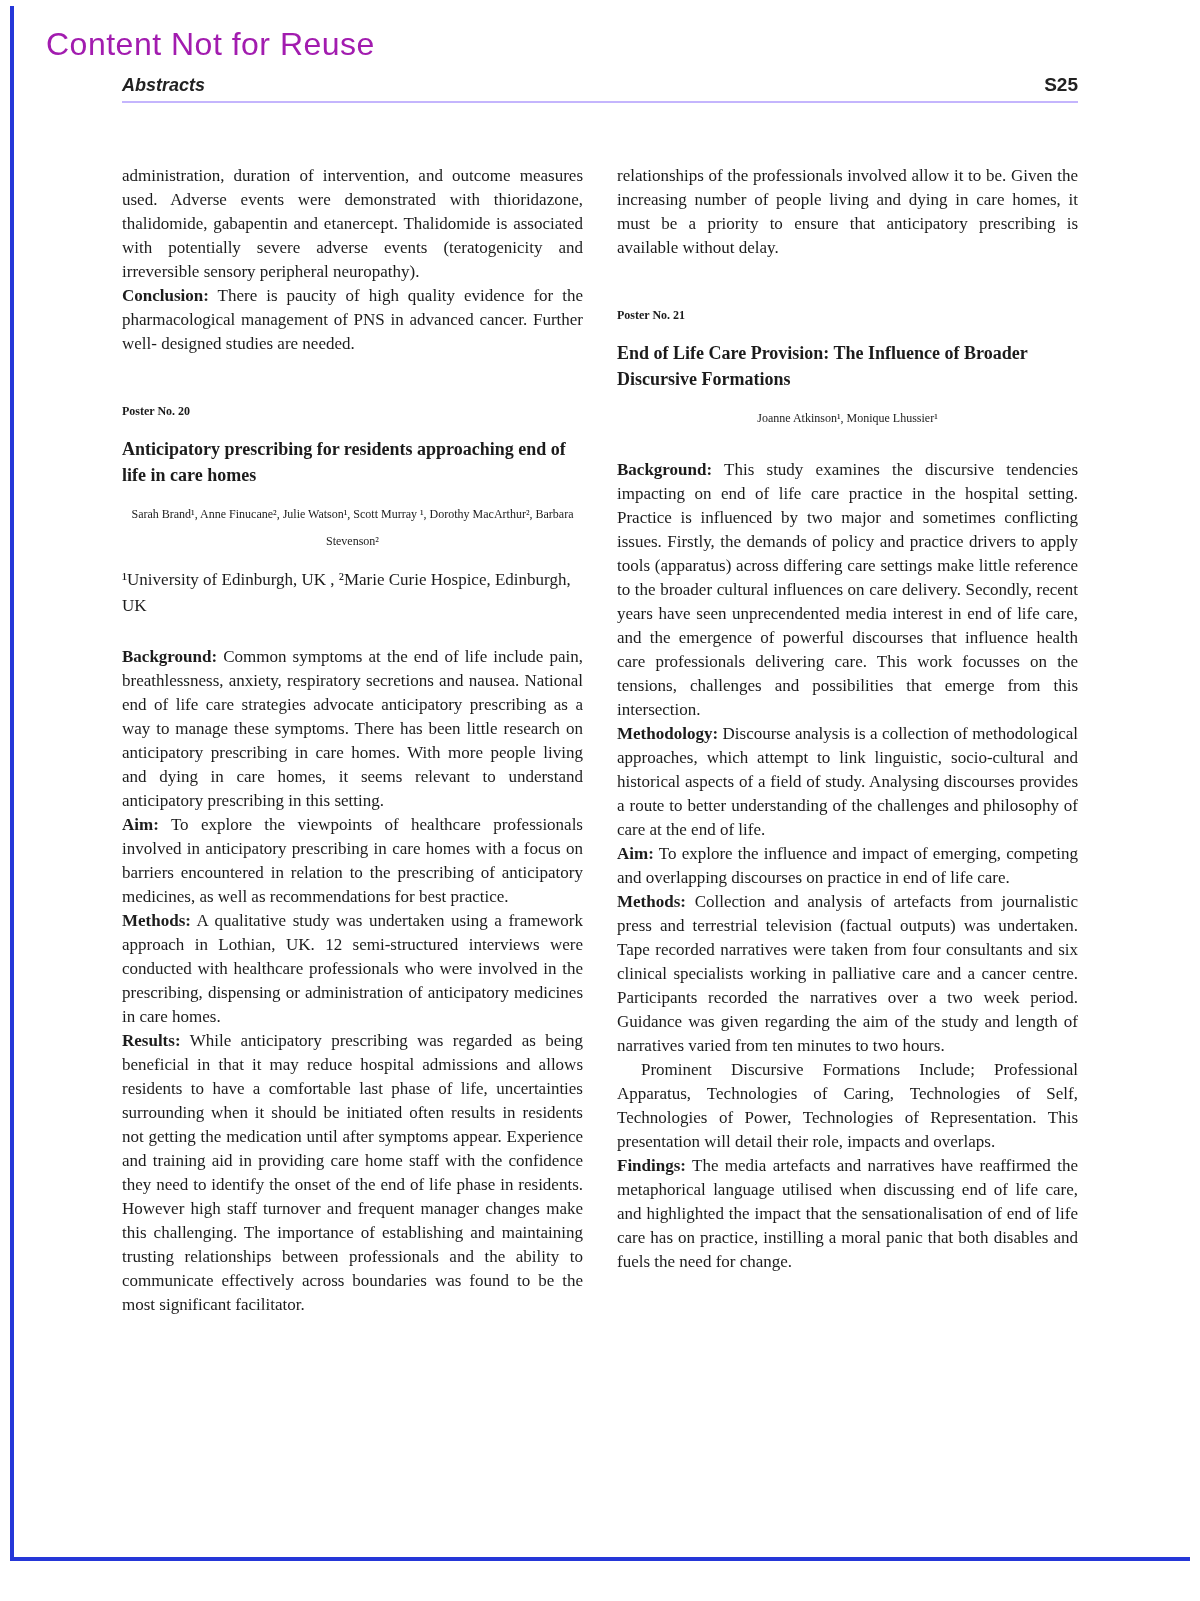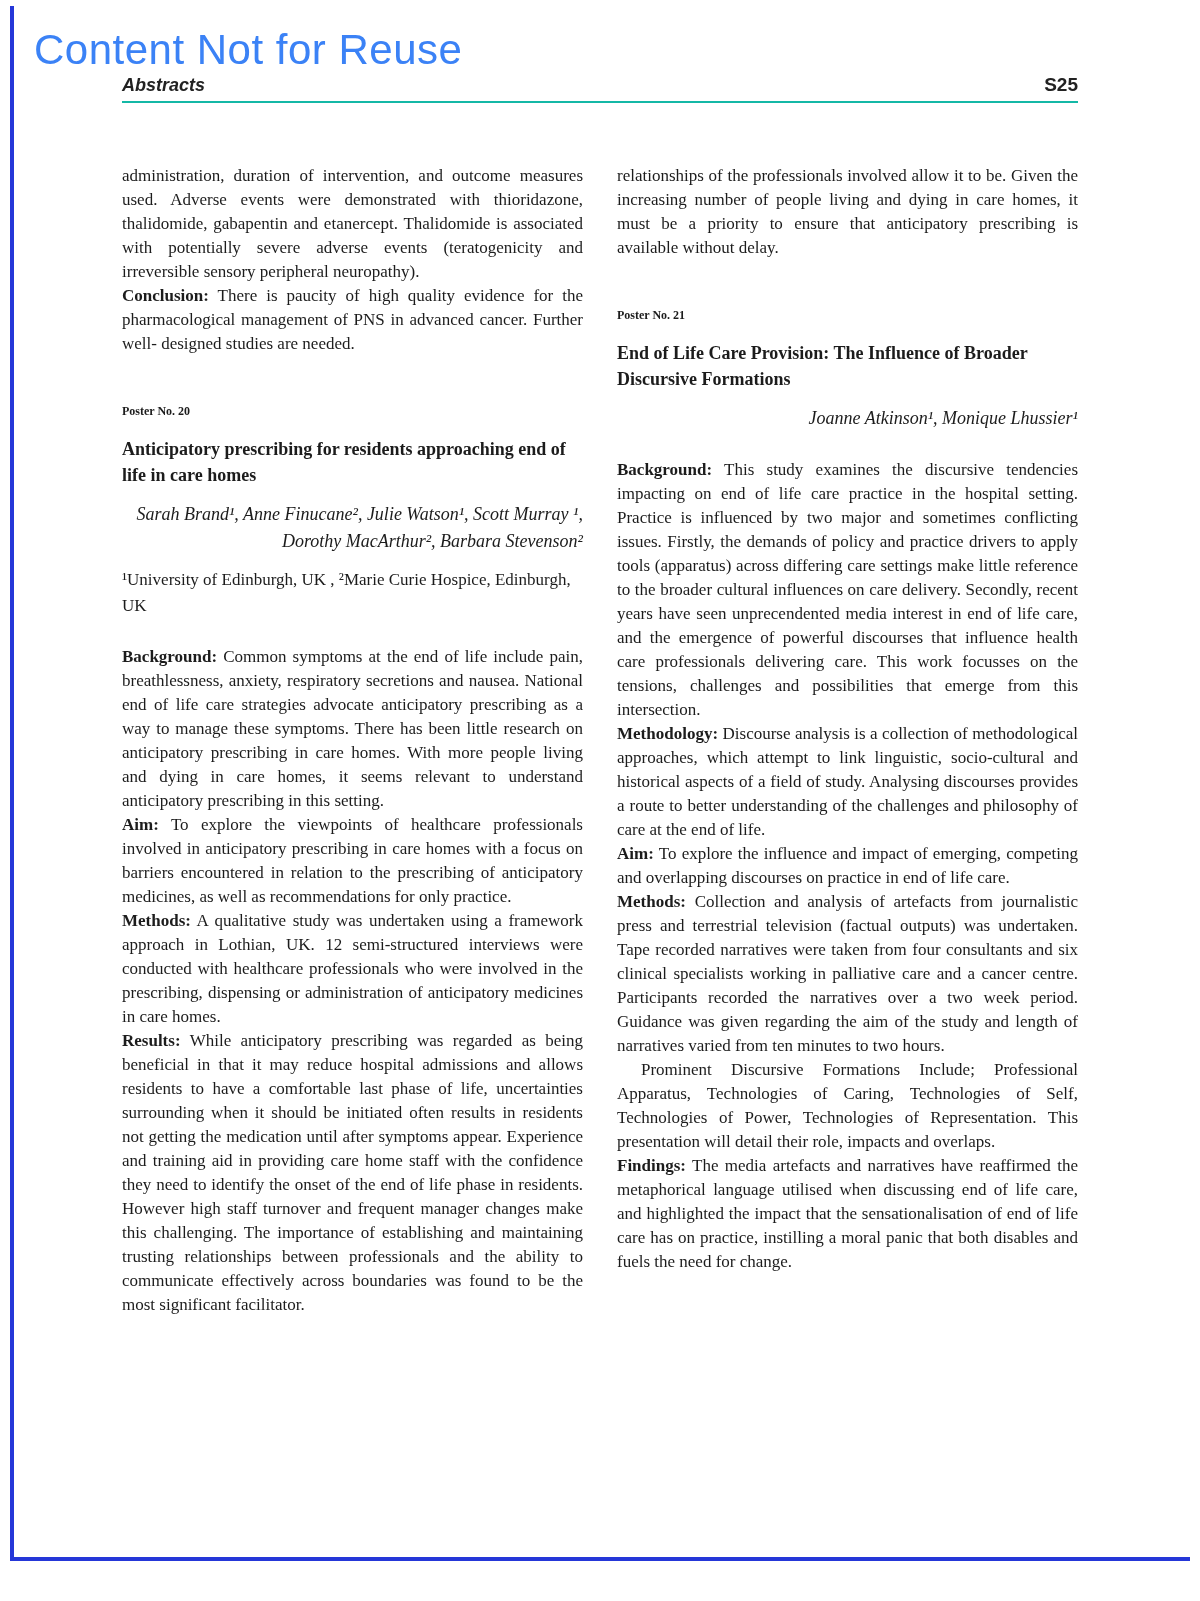--- a/index.html
+++ b/index.html
@@ -21,31 +21,31 @@
   .border-left {
     position: absolute; left: 10px; top: 6px;
     width: 4px; height: 1553px; background: #2537d8;
   }
   .border-bottom {
     position: absolute; left: 10px; top: 1557px;
     width: 1180px; height: 4px; background: #2537d8;
   }
 
   .watermark {
-    position: absolute; left: 34px; top: 26px;
+    position: absolute; left: 46px; top: 26px;
     font-family: "Liberation Sans", sans-serif;
-    font-size: 42px; font-weight: 400;
-    color: #3b82f6; letter-spacing: 0.5px;
+    font-size: 32px; font-weight: 400;
+    color: #a21caf; letter-spacing: 0.5px;
     white-space: nowrap;
   }
 
   .runhead {
     position: absolute; left: 122px; top: 74px; width: 956px;
     display: flex; justify-content: space-between; align-items: flex-end;
-    border-bottom: 2px solid #14b8a6;
+    border-bottom: 2px solid #c4b5fd;
     padding-bottom: 5px;
     font-family: "Liberation Sans", sans-serif;
   }
   .runtitle { font-size: 18px; font-weight: bold; font-style: italic; color: #222; }
   .pagenum  { font-size: 19px; font-weight: bold; color: #222; }
 
   .columns {
     position: absolute; left: 122px; top: 140px; width: 956px;
     display: flex; gap: 34px;
   }
@@ -63,22 +63,22 @@
     margin: 44px 0 0 0;
     font-size: 12px; font-weight: bold; line-height: 22px;
   }
   .poster-title {
     margin: 14px 0 0 0;
     font-size: 18px; font-weight: bold; line-height: 26px;
     text-align: left;
   }
   .authors {
     margin: 13px 0 0 0;
-    font-size: 18px; font-style: italic; line-height: 27px;
-    text-align: right;
+    font-size: 12px; line-height: 27px;
+    text-align: center;
   }
   .affil {
     margin: 12px 0 0 0;
     font-size: 17px; line-height: 26px;
     text-align: left;
   }
   .sections { margin-top: 26px; }
   .closing { text-indent: 24px; }
 </style>
 </head>
@@ -102,21 +102,21 @@
       <p class="para"><span>administration, duration of intervention, and outcome measures used. Adverse events were demonstrated with thioridazone, thalidomide, gabapentin and etanercept. Thalidomide is associated with potentially severe adverse events (teratogenicity and irreversible sensory peripheral neuropathy).</span></p>
       <p class="para"><b class="runin">Conclusion:</b> <span>There is paucity of high quality evidence for the pharmacological management of PNS in advanced cancer. Further well- designed studies are needed.</span></p>
 
       <h3 class="poster-num">Poster No. 20</h3>
       <h3 class="poster-title">Anticipatory prescribing for residents approaching end of life in care homes</h3>
       <p class="authors">Sarah Brand¹, Anne Finucane², Julie Watson¹, Scott Murray ¹, Dorothy MacArthur², Barbara Stevenson²</p>
       <p class="affil">¹University of Edinburgh, UK , ²Marie Curie Hospice, Edinburgh, UK</p>
 
       <div class="sections">
         <p class="sec"><b class="runin">Background:</b> <span>Common symptoms at the end of life include pain, breathlessness, anxiety, respiratory secretions and nausea. National end of life care strategies advocate anticipatory prescribing as a way to manage these symptoms. There has been little research on anticipatory prescribing in care homes. With more people living and dying in care homes, it seems relevant to understand anticipatory prescribing in this setting.</span></p>
-        <p class="sec"><b class="runin">Aim:</b> <span>To explore the viewpoints of healthcare professionals involved in anticipatory prescribing in care homes with a focus on barriers encountered in relation to the prescribing of anticipatory medicines, as well as recommendations for only practice.</span></p>
+        <p class="sec"><b class="runin">Aim:</b> <span>To explore the viewpoints of healthcare professionals involved in anticipatory prescribing in care homes with a focus on barriers encountered in relation to the prescribing of anticipatory medicines, as well as recommendations for best practice.</span></p>
         <p class="sec"><b class="runin">Methods:</b> <span>A qualitative study was undertaken using a framework approach in Lothian, UK. 12 semi-structured interviews were conducted with healthcare professionals who were involved in the prescribing, dispensing or administration of anticipatory medicines in care homes.</span></p>
         <p class="sec"><b class="runin">Results:</b> <span>While anticipatory prescribing was regarded as being beneficial in that it may reduce hospital admissions and allows residents to have a comfortable last phase of life, uncertainties surrounding when it should be initiated often results in residents not getting the medication until after symptoms appear. Experience and training aid in providing care home staff with the confidence they need to identify the onset of the end of life phase in residents. However high staff turnover and frequent manager changes make this challenging. The importance of establishing and maintaining trusting relationships between professionals and the ability to communicate effectively across boundaries was found to be the most significant facilitator.</span></p>
       </div>
     </div>
 
     <div class="col">
       <p class="para"><span>relationships of the professionals involved allow it to be. Given the increasing number of people living and dying in care homes, it must be a priority to ensure that anticipatory prescribing is available without delay.</span></p>
 
       <h3 class="poster-num">Poster No. 21</h3>
       <h3 class="poster-title">End of Life Care Provision: The Influence of Broader Discursive Formations</h3>

